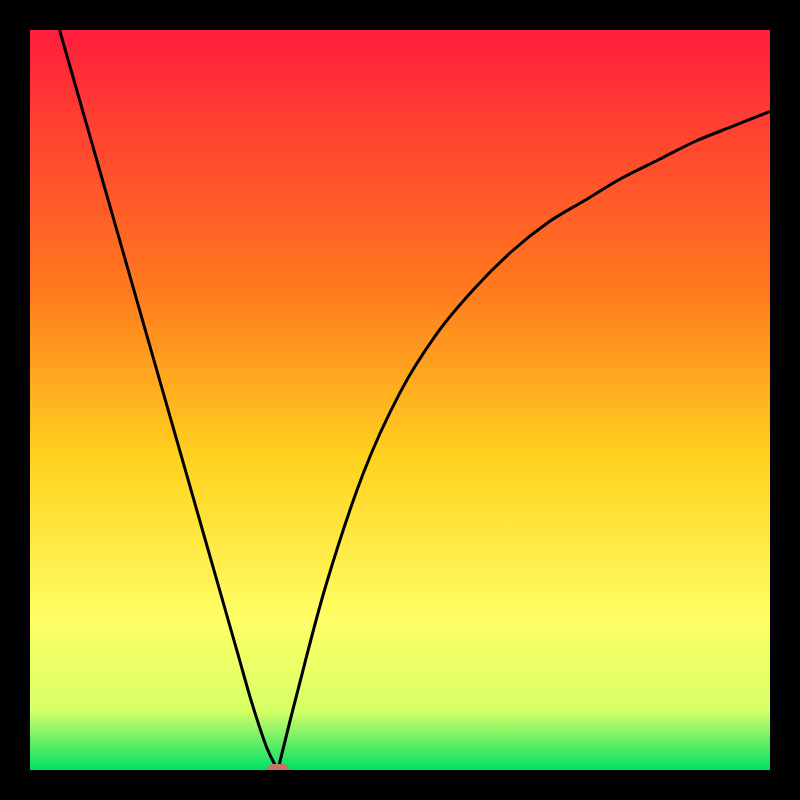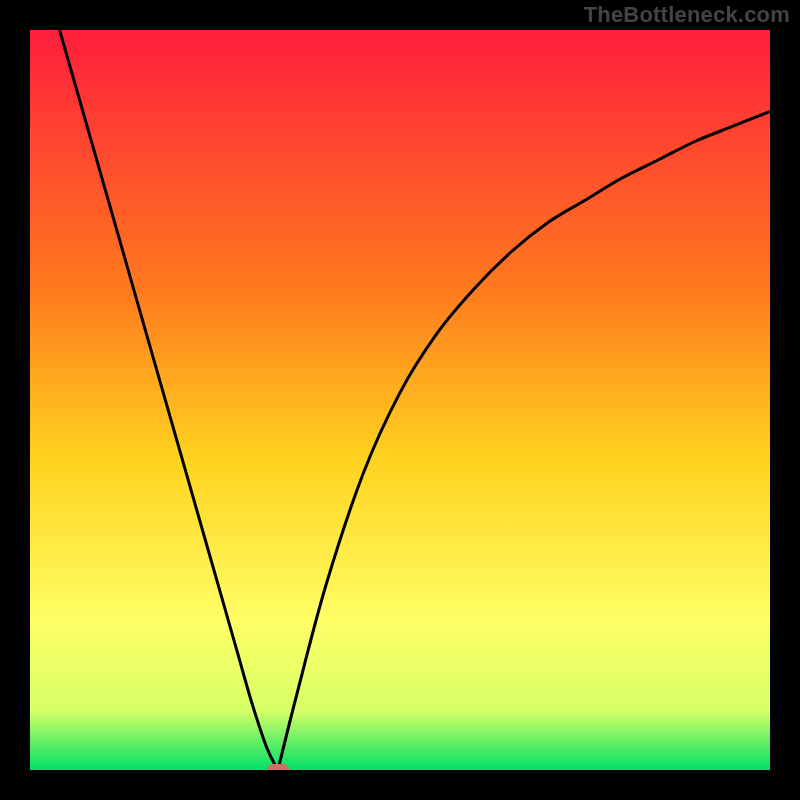--- a/index.html
+++ b/index.html
@@ -49,21 +49,20 @@
     border-radius: 6px;
     transform: translate(-50%, -50%);
     z-index: 5;
   }
 </style>
 </head>
 <body>
 
 <div class="frame">
 
-  <div class="watermark">TheBottleneck.com</div>
 
   <div class="plot">
     <svg viewBox="0 0 740 740" preserveAspectRatio="none">
       <defs>
         <linearGradient id="bg" x1="0" y1="0" x2="0" y2="1">
           <stop id="g0" offset="0%" stop-color="#ff1e3c"></stop>
           <stop id="g1" offset="35%" stop-color="#ff7a1e"></stop>
           <stop id="g2" offset="58%" stop-color="#ffd21e"></stop>
           <stop id="g3" offset="80%" stop-color="#ffff66"></stop>
           <stop id="g4" offset="92%" stop-color="#d6ff66"></stop>

